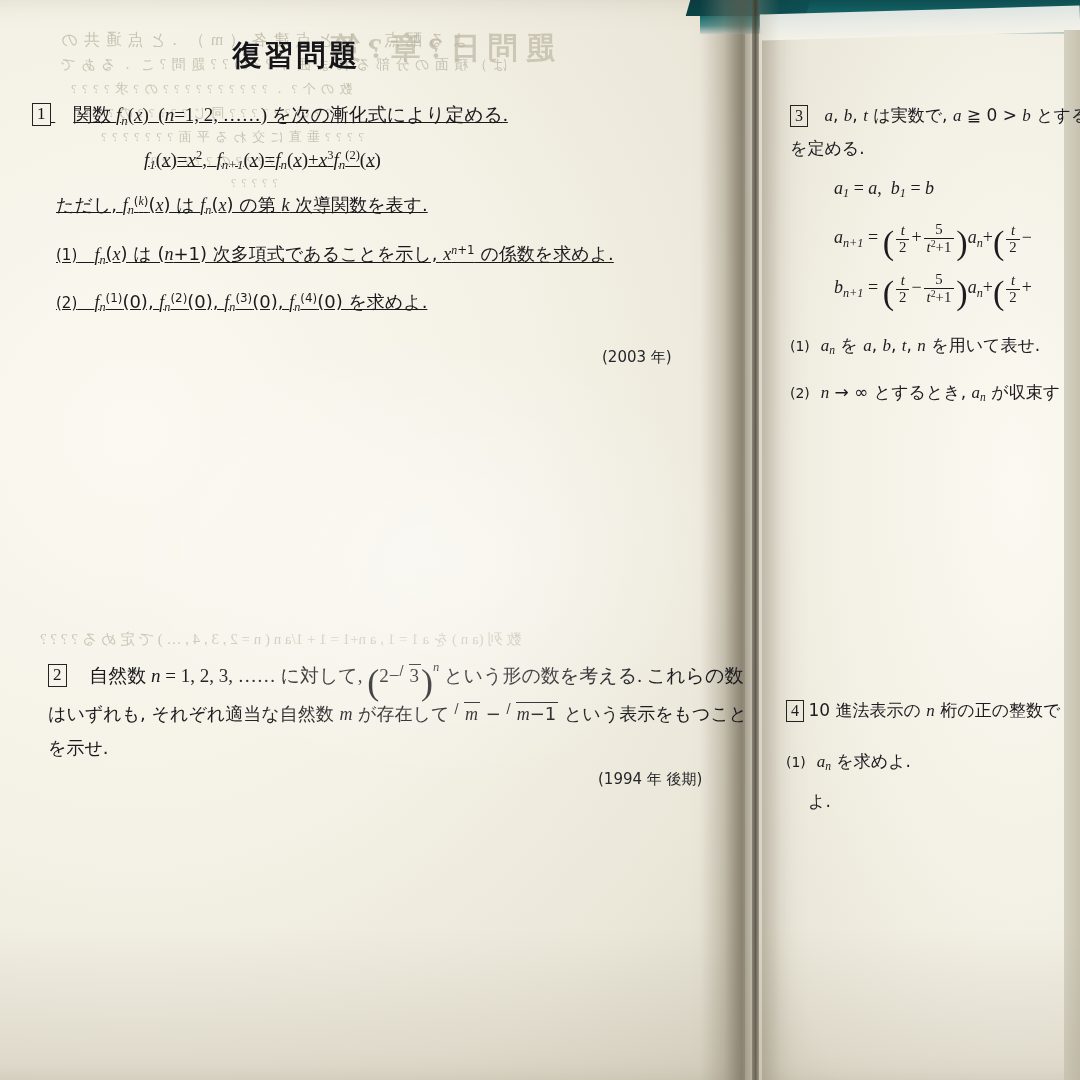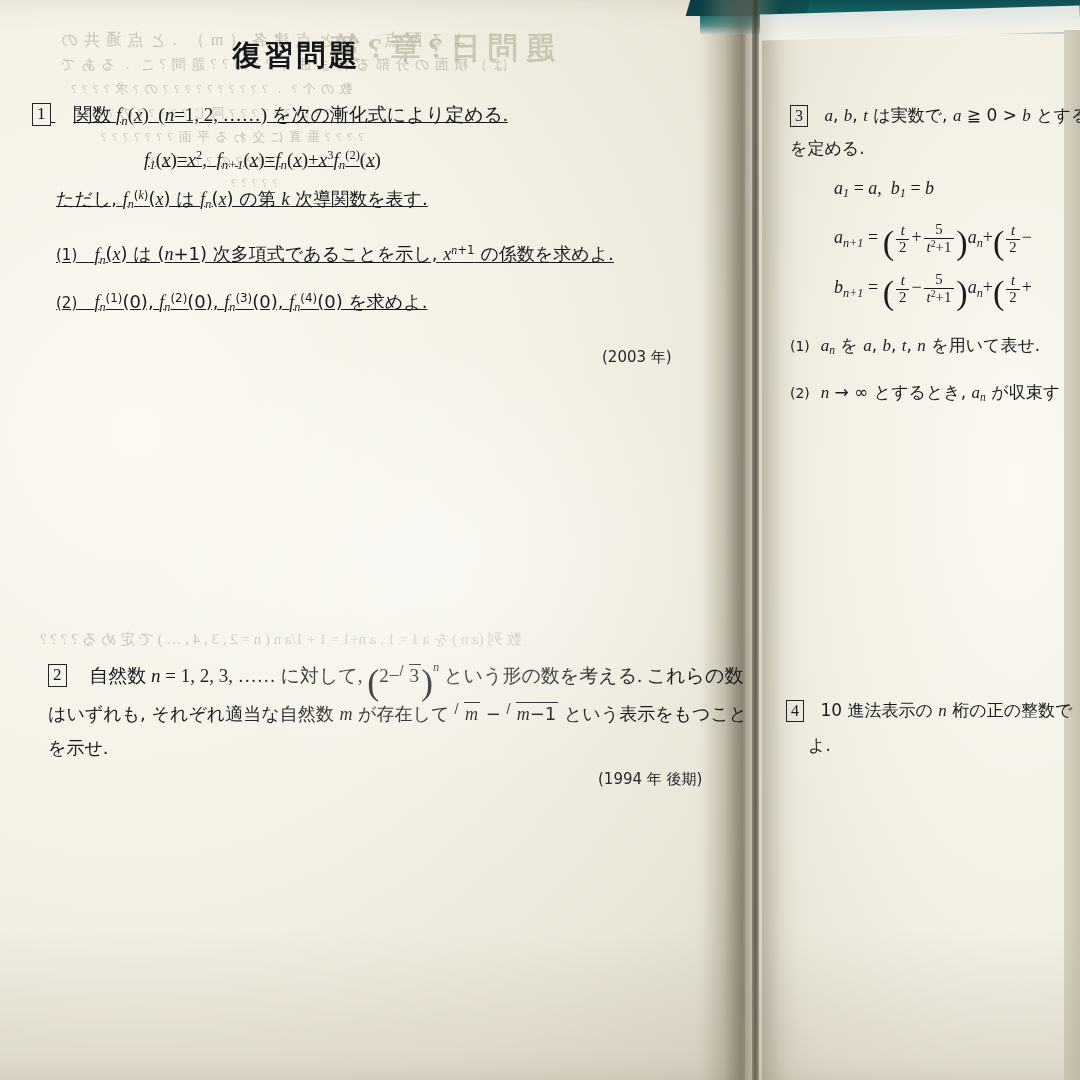--- a/index.html
+++ b/index.html
@@ -283,25 +283,25 @@
       <div class="line" style="margin-bottom:2px;">
         <span class="qnum">1</span>
         <span class="jpt" style="margin-left:18px;">関数 <span class="it">f<span class="sub">n</span></span>(<span class="it">x</span>)&nbsp; (<span class="it">n</span>=1, 2, ……) を次の漸化式により定める.</span>
       </div>
 
       <div class="line" style="margin-left:112px; margin-top:4px;">
         <span class="it">f</span><span class="sub">1</span>(<span class="it">x</span>)=<span class="it">x</span><span class="sup">2</span>,&nbsp;
         <span class="it">f</span><span class="sub">n+1</span>(<span class="it">x</span>)=<span class="it">f</span><span class="sub">n</span>(<span class="it">x</span>)+<span class="it">x</span><span class="sup">3</span><span class="it">f</span><span class="sub">n</span><span class="sup">(2)</span>(<span class="it">x</span>)
       </div>
 
-      <div class="line jpt" style="margin-left:24px; ">
+      <div class="line jpt" style="margin-left:24px; margin-top:6px;">
         ただし, <span class="it">f<span class="sub">n</span></span><span class="sup">(<span class="it">k</span>)</span>(<span class="it">x</span>) は <span class="it">f<span class="sub">n</span></span>(<span class="it">x</span>) の第 <span class="it">k</span> 次導関数を表す.
       </div>
 
-      <div class="line jpt" style="margin-left:24px; margin-top:16px;">
+      <div class="line jpt" style="margin-left:24px; margin-top:10px;">
         <span style="font-size:15px;">(1)</span>&nbsp;&nbsp; <span class="it">f<span class="sub">n</span></span>(<span class="it">x</span>) は (<span class="it">n</span>+1) 次多項式であることを示し, <span class="it">x</span><span class="sup"><span class="it">n</span>+1</span> の係数を求めよ.
       </div>
 
       <div class="line jpt" style="margin-left:24px; margin-top:8px;">
         <span style="font-size:15px;">(2)</span>&nbsp;&nbsp; <span class="it">f<span class="sub">n</span></span><span class="sup">(1)</span>(0), <span class="it">f<span class="sub">n</span></span><span class="sup">(2)</span>(0), <span class="it">f<span class="sub">n</span></span><span class="sup">(3)</span>(0), <span class="it">f<span class="sub">n</span></span><span class="sup">(4)</span>(0) を求めよ.
       </div>
     </div>
 
     <div class="year" style="left:602px; top:348px;">(2003 年)</div>
 
@@ -346,21 +346,24 @@
         <span style="font-size:14px;">(1)</span>&nbsp; <span class="it">a<span class="sub">n</span></span> を <span class="it">a</span>, <span class="it">b</span>, <span class="it">t</span>, <span class="it">n</span> を用いて表せ.
       </div>
       <div class="rline jpt" style="margin-top:10px;">
         <span style="font-size:14px;">(2)</span>&nbsp; <span class="it">n</span> → ∞ とするとき, <span class="it">a<span class="sub">n</span></span> が収束す
       </div>
     </div>
 
     <div class="rblock" style="left:24px; top:695px;">
       <div class="rline">
         <span class="smallnum">4</span>
-        <span class="rline jpt" style="margin-left:12px;">10 進法表示の <span class="it">n</span> 桁の正の整数で</span>
+        <span class="rline jpt" style="margin-left:0;">10 進法表示の <span class="it">n</span> 桁の正の整数で</span>
+      </div>
+      <div class="rline jpt" style="margin-top:20px;">
+        <span style="font-size:14px;">(1)</span>&nbsp; <span class="it">a<span class="sub">n</span></span> を求めよ.
       </div>
       <div class="rline jpt" style="margin-top:4px; margin-left:22px;">
         よ.
       </div>
     </div>
   </div>
 
   <div class="glare"></div>
   <div class="bottom-shadow"></div>
 </div>

